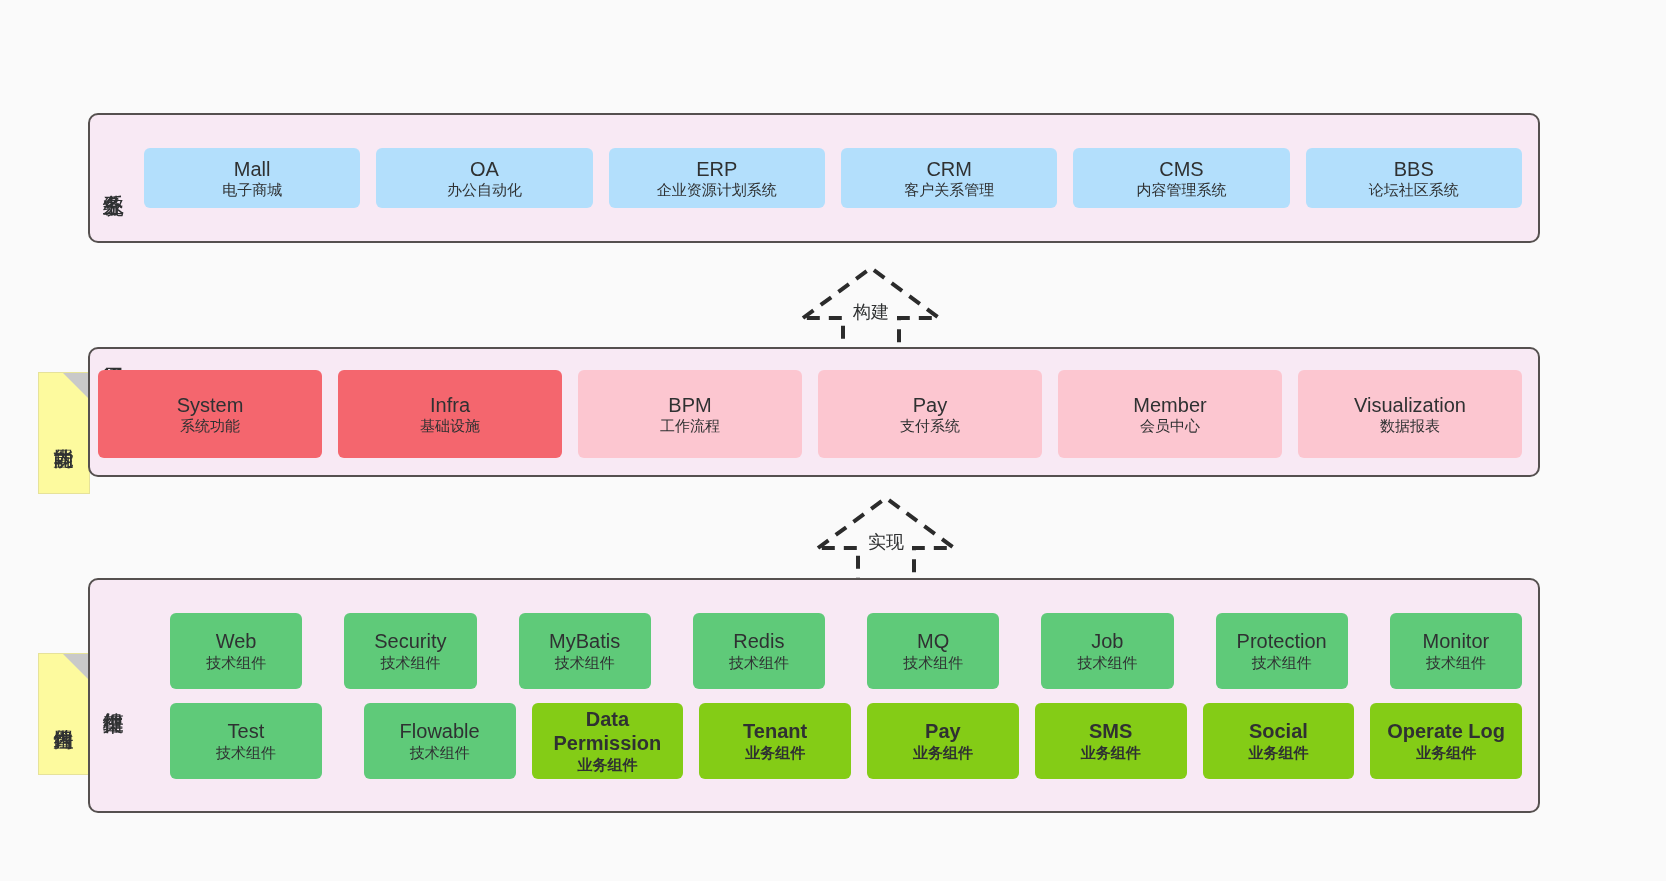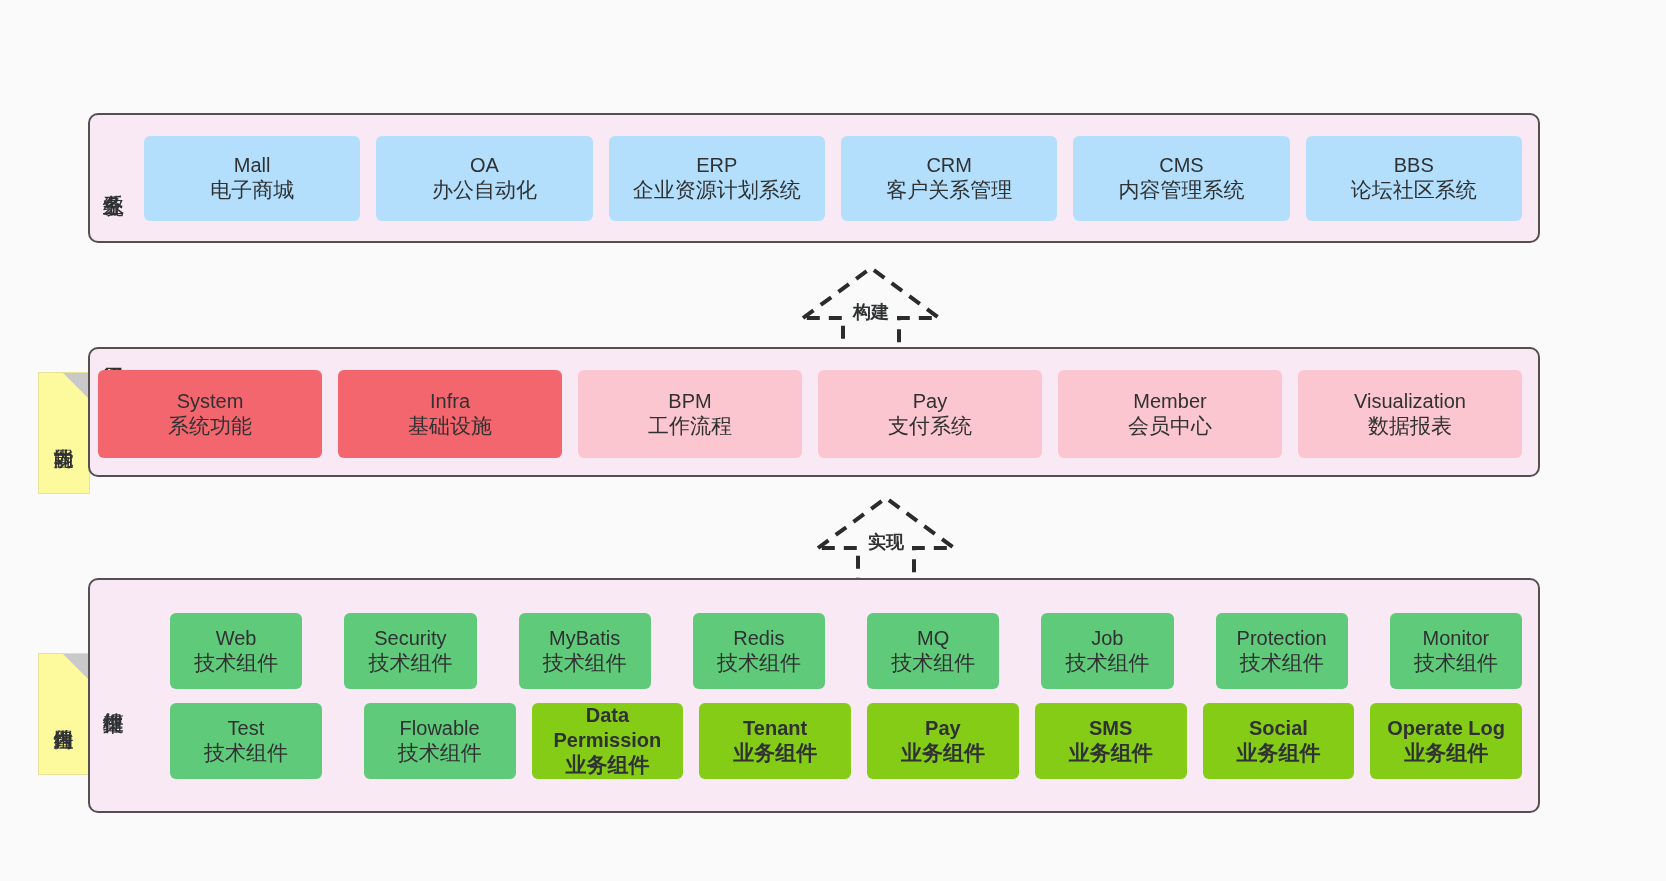--- a/index.html
+++ b/index.html
@@ -80,23 +80,23 @@
     display: flex;
     flex-direction: column;
     align-items: center;
     justify-content: center;
     text-align: center;
     line-height: 1.22;
     padding: 6px 4px;
     user-select: none;
   }
   .node .t1 { font-size: 20px; color: #2f3132; }
-  .node .t2 { font-size: 21px; color: #2f3132; }
-
-  .node.blue  { background: #b3dffc; height: 85px; }
+  .node .t2 { font-size: 15px; color: #2f3132; }
+
+  .node.blue  { background: #b3dffc; height: 60px; }
   .node.red   { background: #f4666e; height: 88px; }
   .node.pink  { background: #fcc6d0; height: 88px; }
   .node.green { background: #5fca79; height: 76px; margin-left: 26px; }
   .node.lgreen{ background: #84cc16; height: 76px; font-weight: bold; }
 
   
   .sticky {
     position: absolute;
     box-sizing: border-box;
     background: #fdfa9e;
@@ -117,21 +117,20 @@
     top: 0;
     right: 0;
     width: 0; height: 0;
     border-top: 26px solid #c9c9c9;
     border-left: 26px solid transparent;
   }
 
   
   .arrow {
     position: absolute;
-    font-weight: bold;
   }
   .arrow svg { display: block; }
   .arrow-label {
     position: absolute;
     font-size: 18px;
     color: #2f3132;
     background: transparent;
     white-space: nowrap;
     user-select: none;
   }

